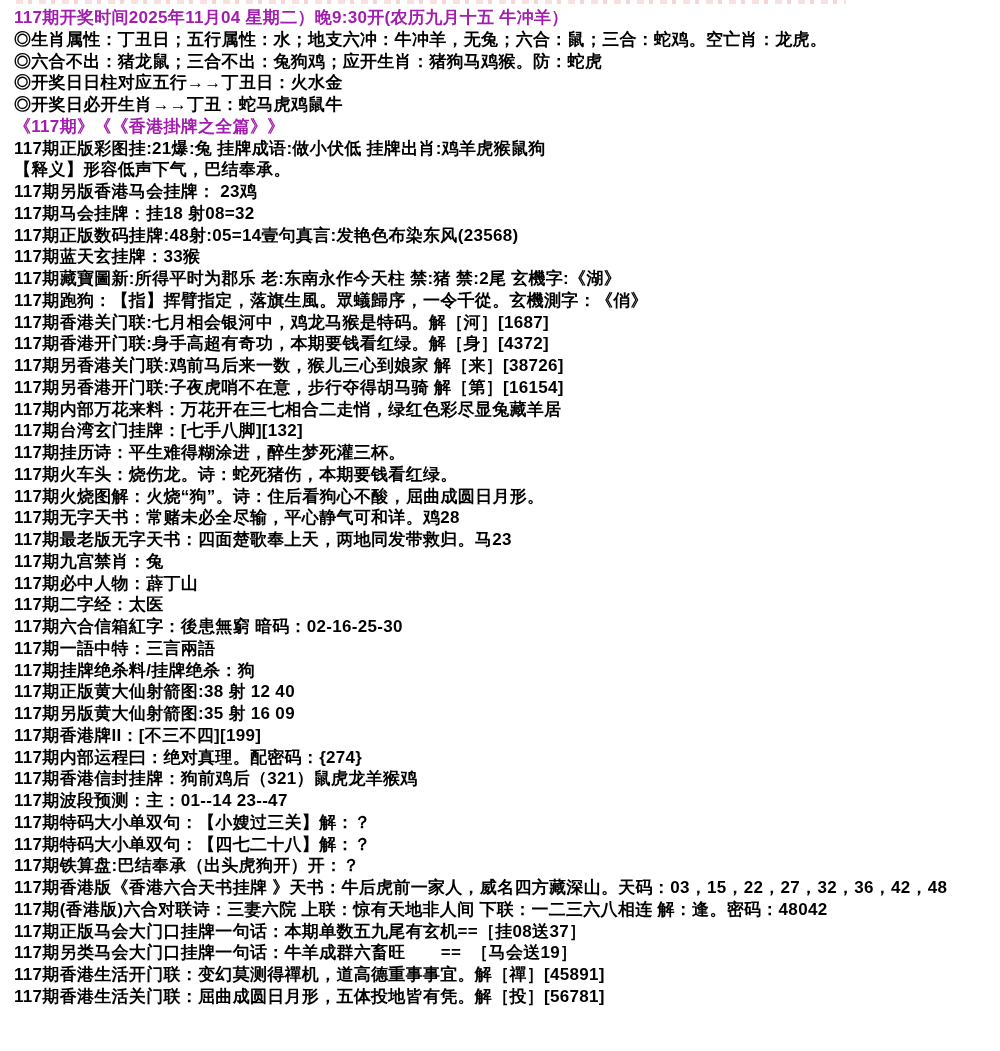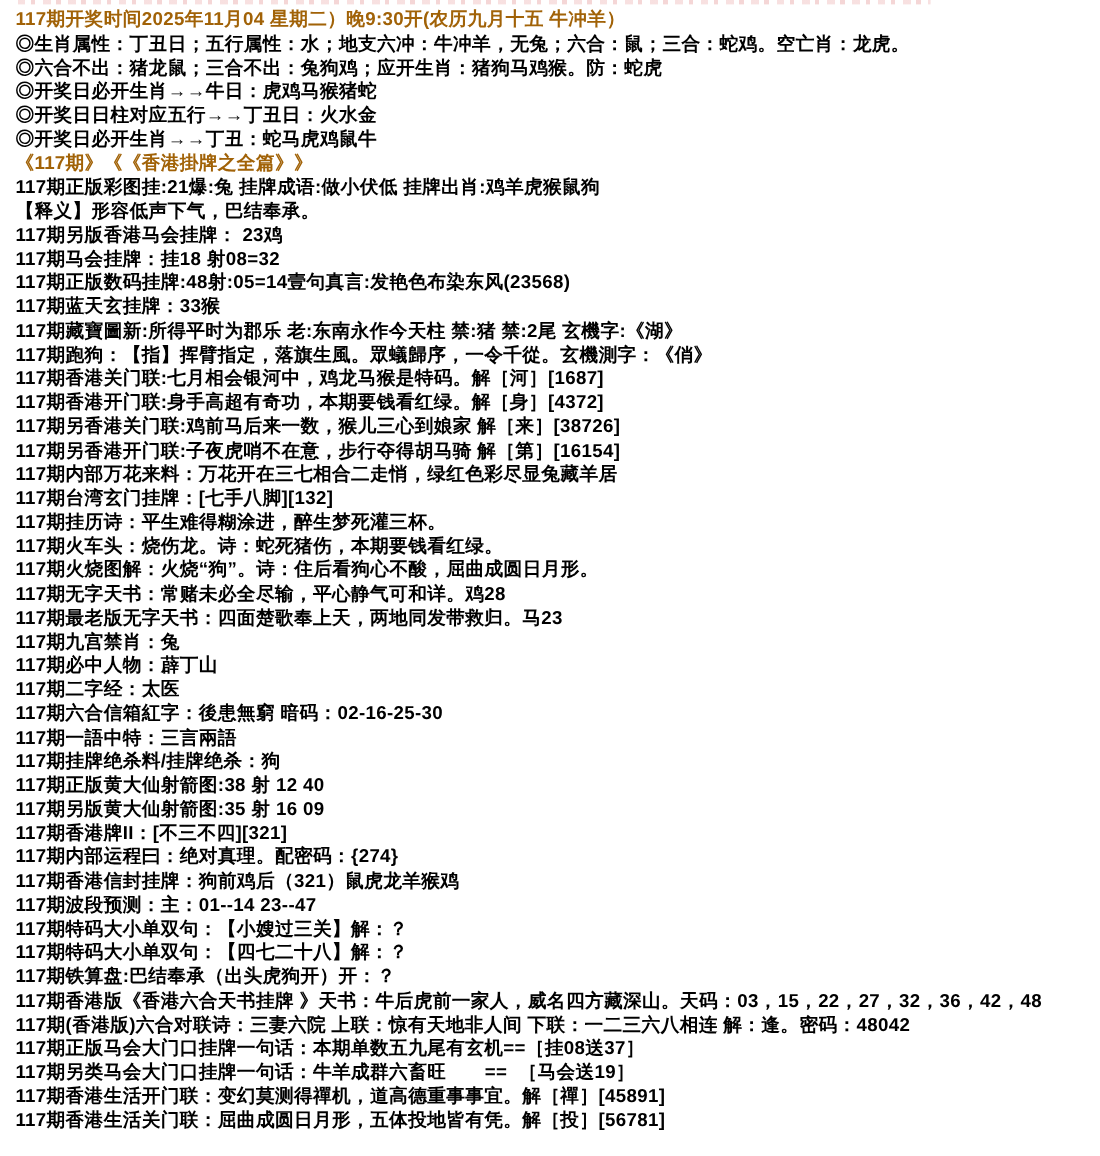--- a/index.html
+++ b/index.html
@@ -23,21 +23,21 @@
     font-size: 17px;
     color: #000000;
   }
   .line {
     height: 21.75px;
     line-height: 21.75px;
     white-space: pre;
     letter-spacing: 0.3px;
   }
   .line.red {
-    color: #a16207;
+    color: #a21caf;
   }
   
   .clipped-top-line {
     position: absolute;
     top: 0;
     left: 16px;
     width: 830px;
     height: 4px;
     background: repeating-linear-gradient(
       90deg,
@@ -51,21 +51,20 @@
 </style>
 </head>
 <body>
 
 <div class="clipped-top-line"></div>
 
 <div class="content">
     <div class="line red">117期开奖时间2025年11月04 星期二）晚9:30开(农历九月十五 牛冲羊）</div>
     <div class="line">◎生肖属性：丁丑日；五行属性：水；地支六冲：牛冲羊，无兔；六合：鼠；三合：蛇鸡。空亡肖：龙虎。</div>
     <div class="line">◎六合不出：猪龙鼠；三合不出：兔狗鸡；应开生肖：猪狗马鸡猴。防：蛇虎</div>
-    <div class="line">◎开奖日必开生肖→→牛日：虎鸡马猴猪蛇</div>
     <div class="line">◎开奖日日柱对应五行→→丁丑日：火水金</div>
     <div class="line">◎开奖日必开生肖→→丁丑：蛇马虎鸡鼠牛</div>
     <div class="line red">《117期》《《香港掛牌之全篇》》</div>
     <div class="line">117期正版彩图挂:21爆:兔 挂牌成语:做小伏低 挂牌出肖:鸡羊虎猴鼠狗</div>
     <div class="line">【释义】形容低声下气，巴结奉承。</div>
     <div class="line">117期另版香港马会挂牌： 23鸡</div>
     <div class="line">117期马会挂牌：挂18 射08=32</div>
     <div class="line">117期正版数码挂牌:48射:05=14壹句真言:发艳色布染东风(23568)</div>
     <div class="line">117期蓝天玄挂牌：33猴</div>
     <div class="line">117期藏寶圖新:所得平时为郡乐 老:东南永作今天柱 禁:猪 禁:2尾 玄機字:《湖》</div>
@@ -82,21 +81,21 @@
     <div class="line">117期无字天书：常赌未必全尽输，平心静气可和详。鸡28</div>
     <div class="line">117期最老版无字天书：四面楚歌奉上天，两地同发带救归。马23</div>
     <div class="line">117期九宫禁肖：兔</div>
     <div class="line">117期必中人物：薜丁山</div>
     <div class="line">117期二字经：太医</div>
     <div class="line">117期六合信箱紅字：後患無窮 暗码：02-16-25-30</div>
     <div class="line">117期一語中特：三言兩語</div>
     <div class="line">117期挂牌绝杀料/挂牌绝杀：狗</div>
     <div class="line">117期正版黄大仙射箭图:38 射 12 40</div>
     <div class="line">117期另版黄大仙射箭图:35 射 16 09</div>
-    <div class="line">117期香港牌II：[不三不四][321]</div>
+    <div class="line">117期香港牌II：[不三不四][199]</div>
     <div class="line">117期内部运程曰：绝对真理。配密码：{274}</div>
     <div class="line">117期香港信封挂牌：狗前鸡后（321）鼠虎龙羊猴鸡</div>
     <div class="line">117期波段预测：主：01--14 23--47</div>
     <div class="line">117期特码大小单双句：【小嫂过三关】解：？</div>
     <div class="line">117期特码大小单双句：【四七二十八】解：？</div>
     <div class="line">117期铁算盘:巴结奉承（出头虎狗开）开：？</div>
     <div class="line">117期香港版《香港六合天书挂牌 》天书：牛后虎前一家人，威名四方藏深山。天码：03，15，22，27，32，36，42，48</div>
     <div class="line">117期(香港版)六合对联诗：三妻六院 上联：惊有天地非人间 下联：一二三六八相连 解：逢。密码：48042</div>
     <div class="line">117期正版马会大门口挂牌一句话：本期单数五九尾有玄机==［挂08送37］</div>
     <div class="line">117期另类马会大门口挂牌一句话：牛羊成群六畜旺       ==  ［马会送19］</div>

